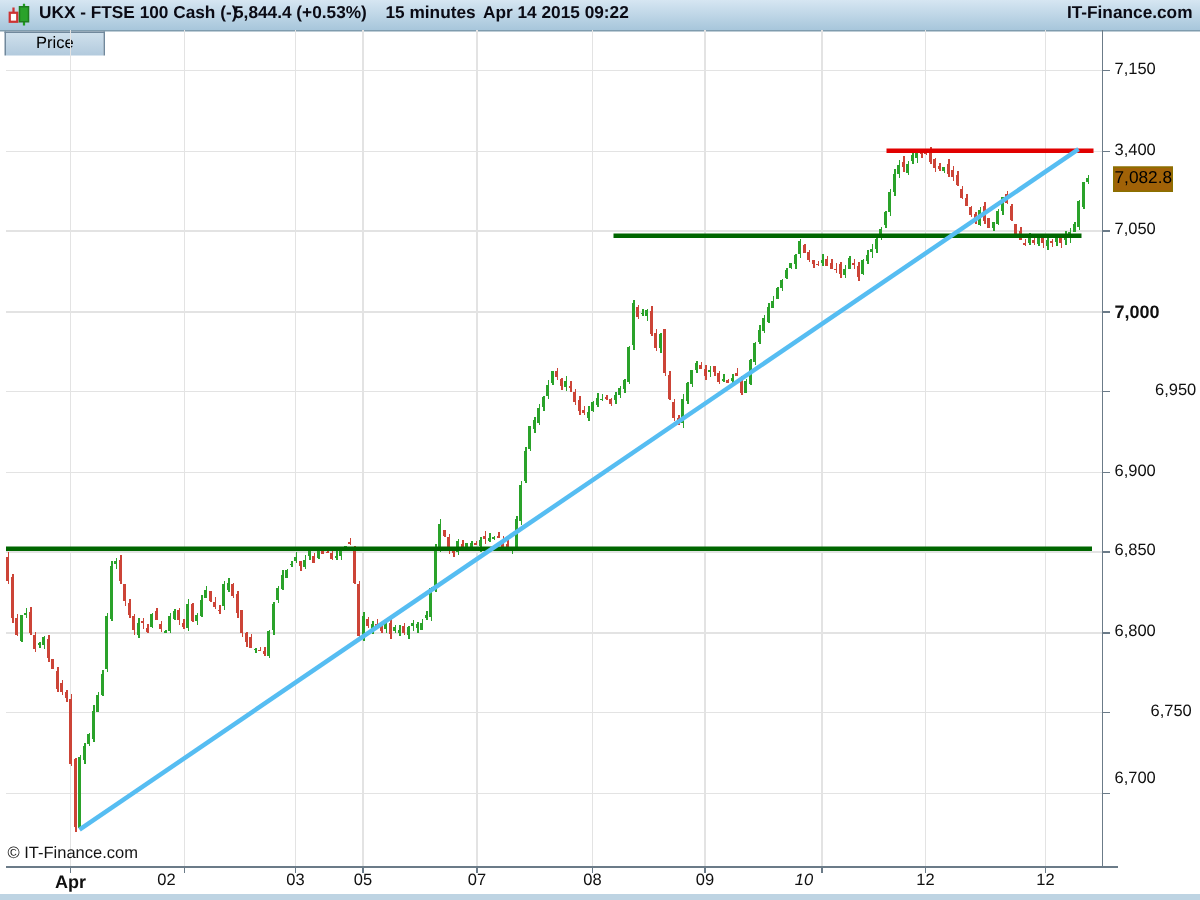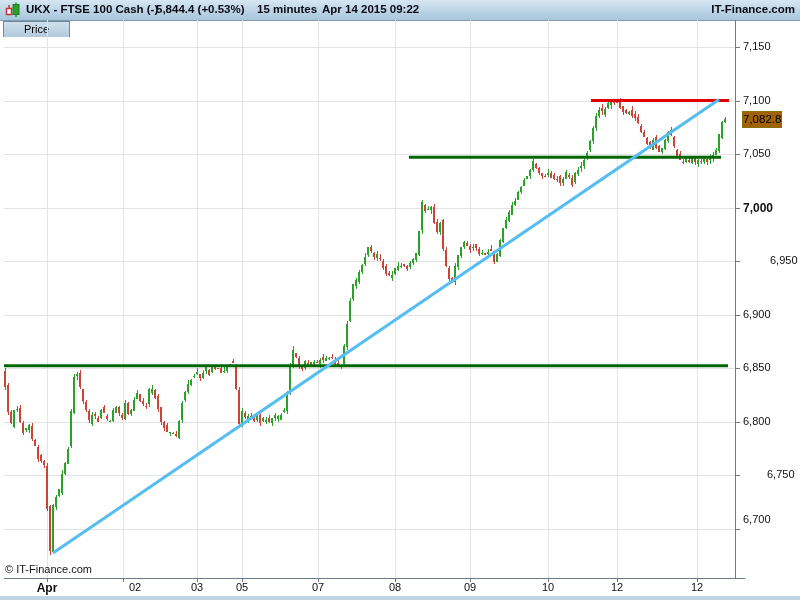--- a/index.html
+++ b/index.html
@@ -590,37 +590,37 @@
         <line x1="395" y1="578" x2="395" y2="582" stroke="#6b7b88"></line>
         <line x1="470" y1="578" x2="470" y2="582" stroke="#6b7b88"></line>
         <line x1="548" y1="578" x2="548" y2="582" stroke="#6b7b88"></line>
         <line x1="617" y1="578" x2="617" y2="582" stroke="#6b7b88"></line>
         <line x1="697" y1="578" x2="697" y2="582" stroke="#6b7b88"></line>
       </g>
   </svg>
 
   <div id="labels">
       <div class="y-label" style="top: 40px;">7,150</div>
-      <div class="y-label" style="top: 93.5px;">7,100</div>
+      <div class="y-label" style="top: 93.5px;">3,400</div>
       <div class="y-label" style="top: 147px;">7,050</div>
       <div class="y-label bold" style="top: 200.5px;">7,000</div>
       <div class="y-label" style="top: 254px; padding-left: 27px;">6,950</div>
       <div class="y-label" style="top: 307.5px;">6,900</div>
       <div class="y-label" style="top: 361px;">6,850</div>
       <div class="y-label" style="top: 414.5px;">6,800</div>
       <div class="y-label" style="top: 468px; padding-left: 24px;">6,750</div>
       <div class="y-label" style="top: 513px;">6,700</div>
       <div class="x-label bold" style="left: 47px; top: 581px;">Apr</div>
-      <div class="x-label" style="left: 135px; top: 581px;">02</div>
+      <div class="x-label" style="left: 111px; top: 581px;">02</div>
       <div class="x-label" style="left: 197px; top: 581px;">03</div>
       <div class="x-label" style="left: 242px; top: 581px;">05</div>
       <div class="x-label" style="left: 318px; top: 581px;">07</div>
       <div class="x-label" style="left: 395px; top: 581px;">08</div>
       <div class="x-label" style="left: 470px; top: 581px;">09</div>
-      <div class="x-label" style="left: 548px; top: 581px;">10</div>
+      <div class="x-label" style="left: 536px; top: 581px; font-style: italic;">10</div>
       <div class="x-label" style="left: 617px; top: 581px;">12</div>
       <div class="x-label" style="left: 697px; top: 581px;">12</div>
     </div>
 
   <div id="cur-price" style="top: 110.904px;">7,082.8</div>
 
   <div id="watermark">© IT-Finance.com</div>
 
   <div id="bottom-strip"></div>
 

